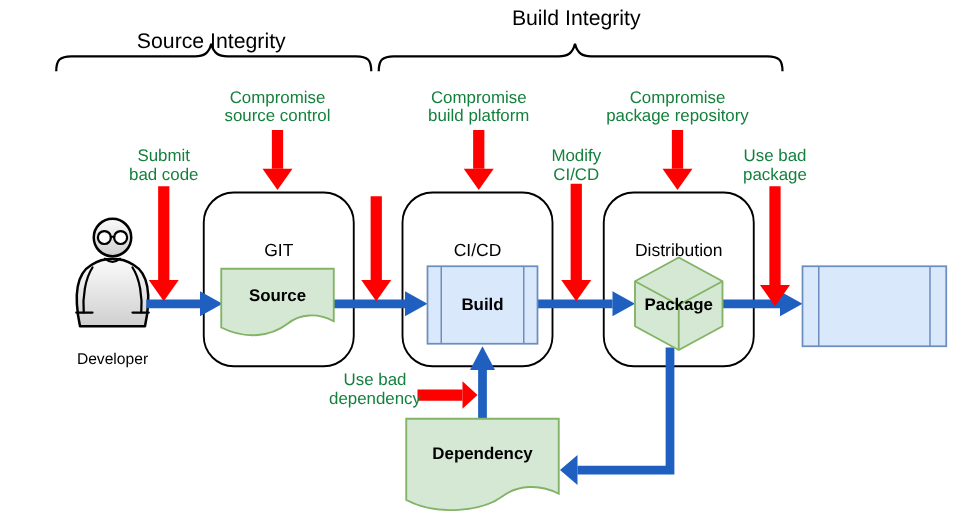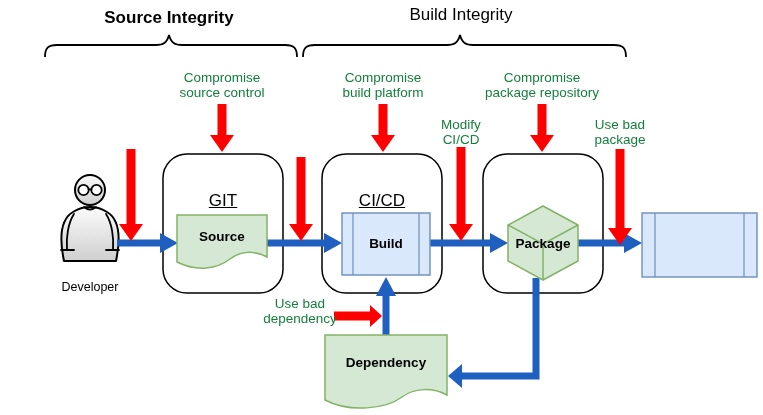--- a/index.html
+++ b/index.html
@@ -4,21 +4,21 @@
 <style>
   html,body{margin:0;padding:0;background:#fff;}
   .stage{
     position:relative;width:763px;height:415px;background:#ffffff;
     font-family:"Liberation Sans",sans-serif;overflow:hidden;
   }
   .stage svg{position:absolute;left:0;top:0;}
   .lbl{position:absolute;text-align:center;white-space:pre-line;color:#000;}
   .section-title{font-size:17px;line-height:20px;}
   .threat{color:#15803d;font-size:13.5px;line-height:15px;}
-  .node-title{font-size:17px;line-height:17px;text-decoration:underline;}
+  .node-title{font-size:14px;line-height:17px;}
   .artifact{font-weight:bold;font-size:13.5px;line-height:15px;}
   .dev-label{font-size:12.5px;line-height:14px;}
 </style>
 </head>
 <body>
 
 <div class="stage">
 
   <svg width="763" height="415" viewBox="0 0 763 415">
     <defs>
@@ -121,38 +121,41 @@
         <line x1="620" y1="149" x2="620" y2="228" stroke-width="9"></line>
         <polygon points="608,228 632,228 620,245" stroke="none"></polygon>
       </g>
       <g>
         <line x1="334" y1="316" x2="370" y2="316" stroke-width="9"></line>
         <polygon points="370,305 370,327 382,316" stroke="none"></polygon>
       </g>
     </g>
   </svg>
 
-  <div class="lbl section-title" style="left:69px;top:8px;width:200px;font-weight:bold;">Source Integrity</div>
+  <div class="lbl section-title" style="left:69px;top:23px;width:200px;">Source Integrity</div>
   <div class="lbl section-title" style="left:361px;top:5px;width:200px;">Build Integrity</div>
 
+  <div class="lbl threat" style="left:81px;top:117px;width:100px;">Submit
+bad code</div>
   <div class="lbl threat" style="left:152px;top:70px;width:140px;">Compromise
 source control</div>
   <div class="lbl threat" style="left:313px;top:70px;width:140px;">Compromise
 build platform</div>
   <div class="lbl threat" style="left:421px;top:117px;width:80px;">Modify
 CI/CD</div>
   <div class="lbl threat" style="left:462px;top:70px;width:160px;">Compromise
 package repository</div>
   <div class="lbl threat" style="left:580px;top:117px;width:80px;">Use bad
 package</div>
   <div class="lbl threat" style="left:250px;top:296px;width:100px;">Use bad
 dependency</div>
 
   <div class="lbl node-title" style="left:163px;top:192px;width:120px;">GIT</div>
   <div class="lbl node-title" style="left:322px;top:192px;width:120px;">CI/CD</div>
+  <div class="lbl node-title" style="left:483px;top:192px;width:120px;">Distribution</div>
 
   <div class="lbl artifact" style="left:342px;top:236px;width:88px;">Build</div>
   <div class="lbl artifact" style="left:177px;top:229px;width:90px;">Source</div>
   <div class="lbl artifact" style="left:504px;top:236px;width:78px;">Package</div>
   <div class="lbl artifact" style="left:325px;top:355px;width:122px;">Dependency</div>
 
   <div class="lbl dev-label" style="left:50px;top:280px;width:80px;">Developer</div>
 </div>
 
 </body></html>

